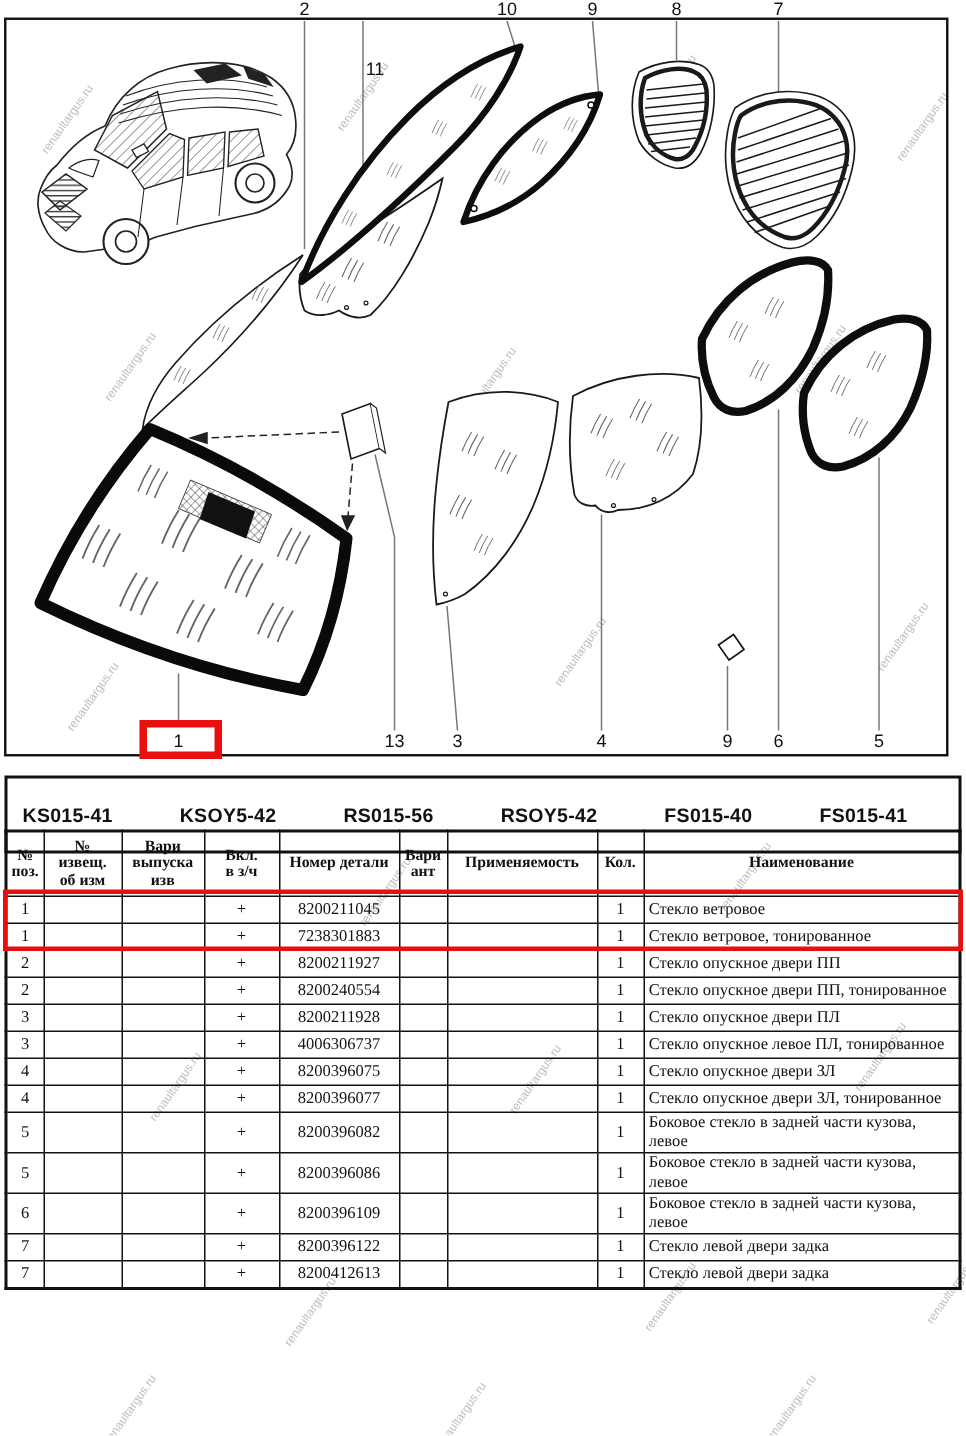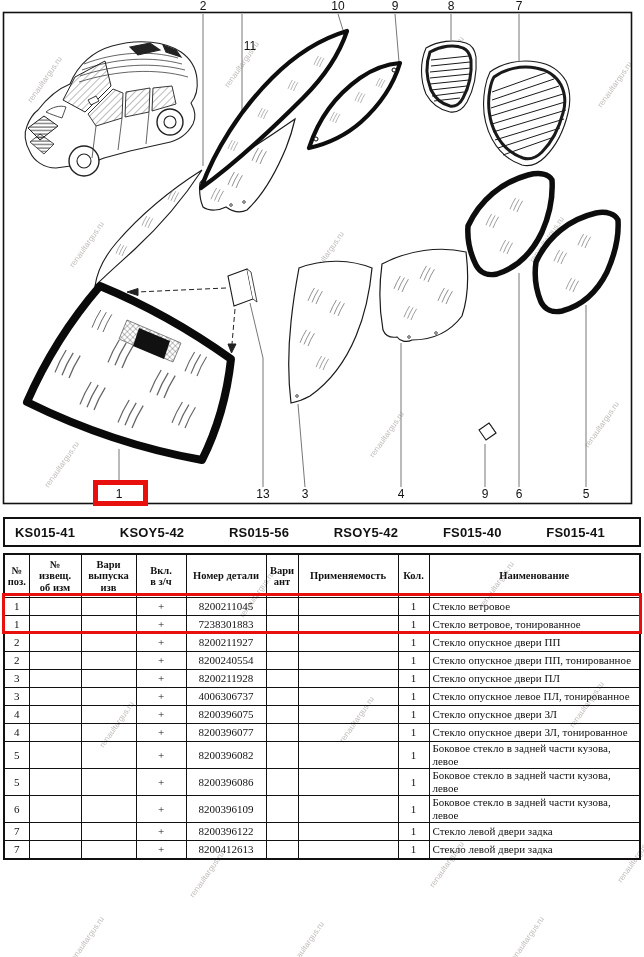--- a/index.html
+++ b/index.html
@@ -11,21 +11,21 @@
   
   #diagram{position:absolute;left:0;top:0;width:644px;height:507px;z-index:1;}
   #diagram svg{position:absolute;left:0;top:0;}
   .co{position:absolute;transform:translateX(-50%);font:12px "Liberation Sans",sans-serif;
       color:#111;line-height:13px;z-index:3;}
   .co.top{top:0;}
   .co.bot{top:488px;}
   #callout1-box{position:absolute;left:93px;top:480px;width:55px;height:26px;
       box-sizing:border-box;border:5px solid #e8100c;z-index:2;}
   
-  #codes{position:absolute;left:3px;top:517px;width:638px;height:30px;box-sizing:border-box;
+  #codes{position:absolute;left:3px;top:517px;width:638px;height:52px;box-sizing:border-box;
       border:2px solid #111;display:flex;align-items:center;justify-content:space-between;
       padding:0 34px 0 10px;z-index:1;background:transparent;}
   #codes span{font:bold 13px "Liberation Sans",sans-serif;letter-spacing:.2px;}
   
   #tbl{position:absolute;left:3px;top:553px;z-index:1;border-collapse:collapse;
       table-layout:fixed;width:638px;font:11px/13px "Liberation Serif",serif;
       border:2px solid #111;}
   #tbl th{border:1px solid #111;font-weight:bold;font-size:10.5px;line-height:11.5px;
       white-space:pre-line;text-align:center;vertical-align:middle;padding:1px;height:40px;}
   #tbl td{border:1px solid #111;padding:0 3px;vertical-align:middle;text-align:center;

